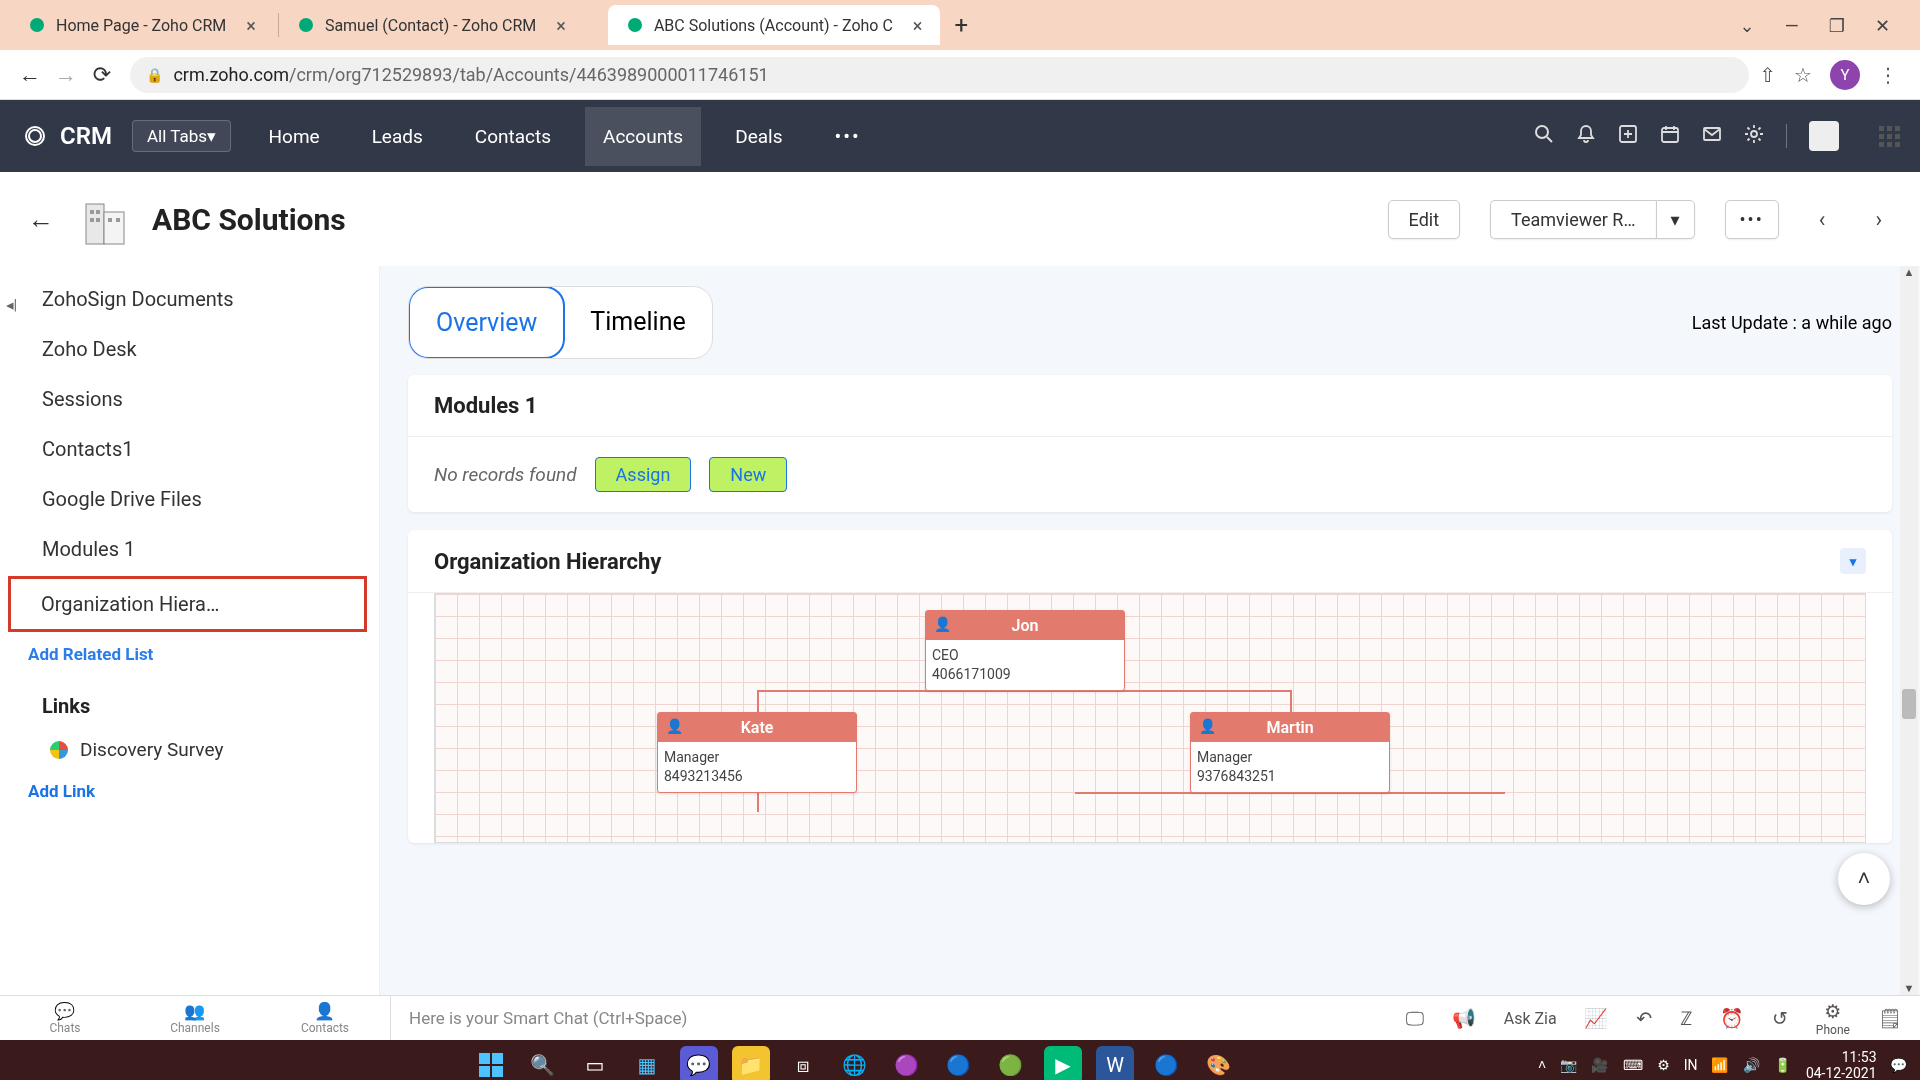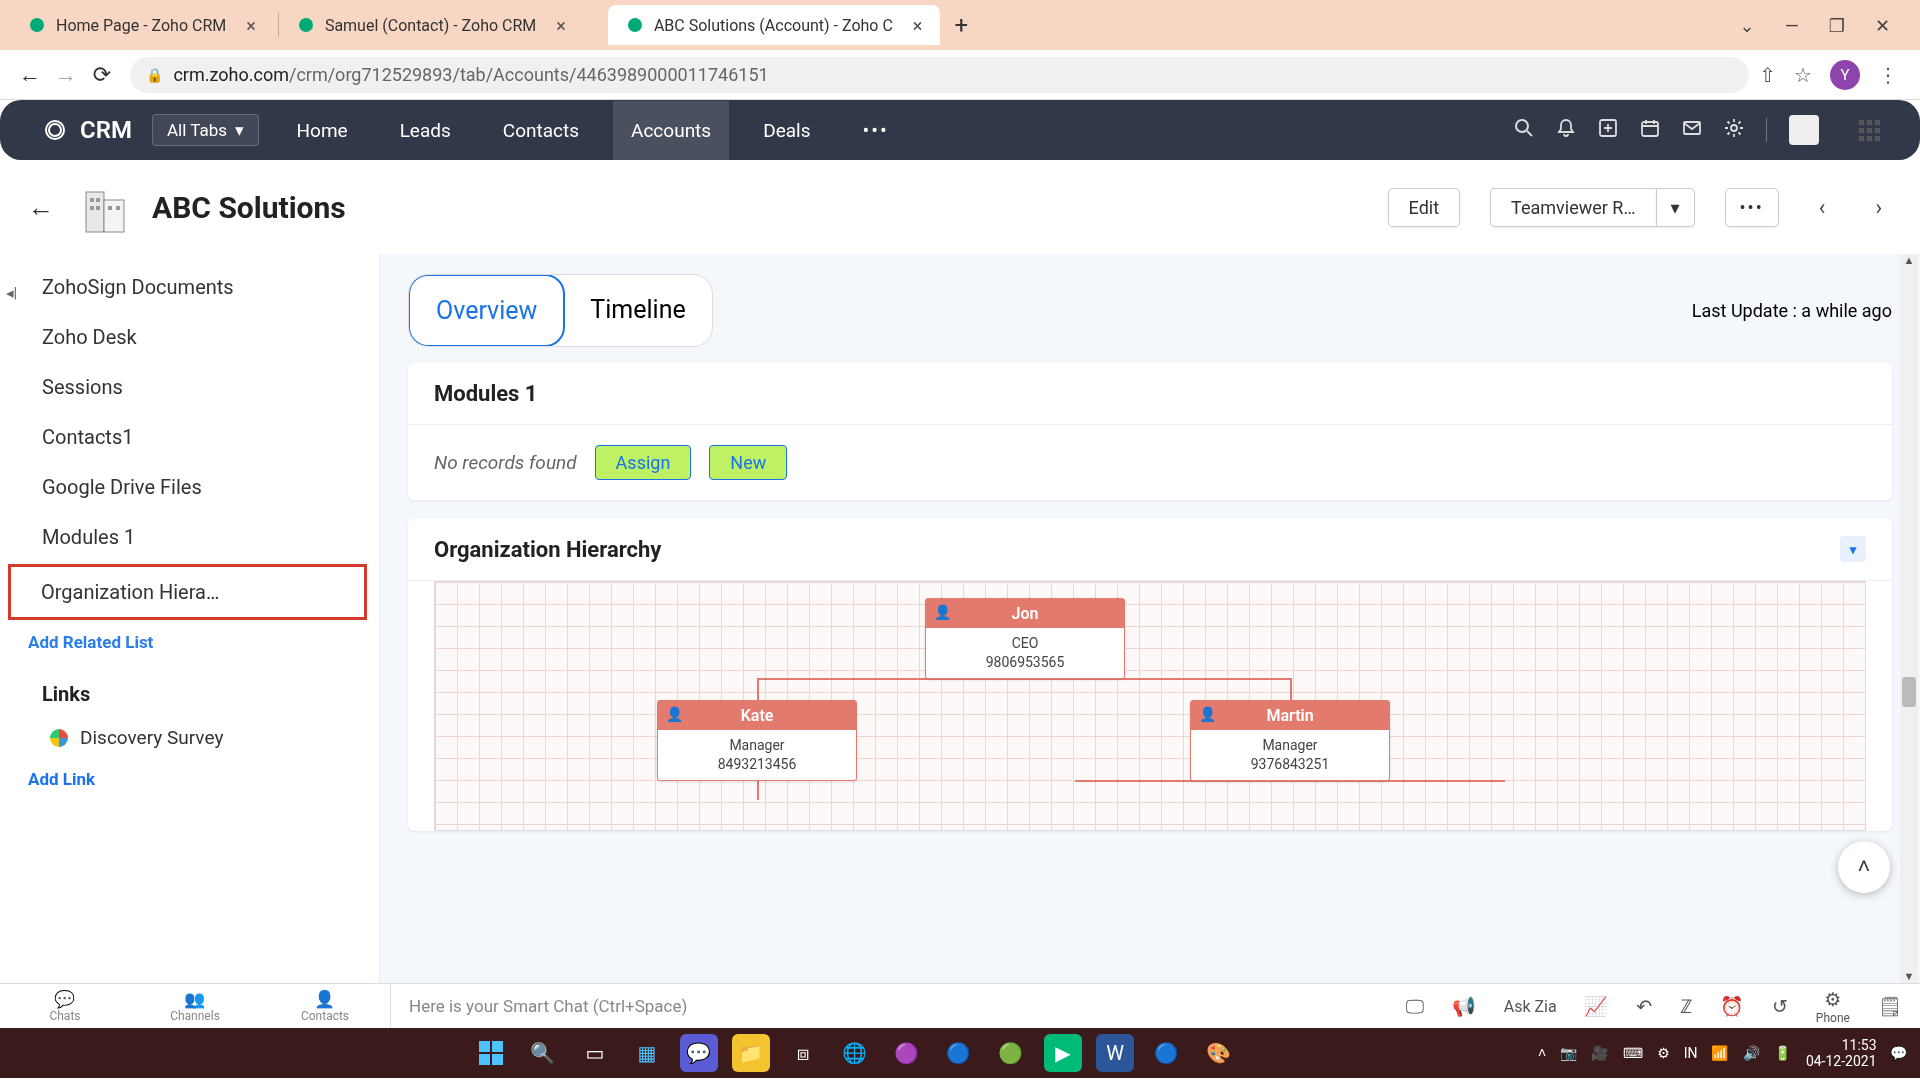--- a/index.html
+++ b/index.html
@@ -22,24 +22,24 @@
 .url-wrap { flex: 1; background: #f0f0f0; border-radius: 20px; height: 36px; display: flex; align-items: center; padding: 0 16px; margin: 0 10px; }
 .lock { font-size: 14px; color: #555; margin-right: 10px; }
 .url-text { font-size: 18px; color: #333; }
 .url-host { color: #222; }
 .url-path { color: #666; }
 .addr-right { display: flex; align-items: center; gap: 18px; padding-right: 10px; }
 .addr-right span { font-size: 20px; color: #555; cursor: pointer; }
 .avatar-y { width: 30px; height: 30px; border-radius: 50%; background: #8e44ad; color: #fff; display: flex; align-items: center; justify-content: center; font-size: 15px; }
 
 
-.crm-nav { height: 60px; background: #313848; color: #fff; display: flex; align-items: center; padding: 0 40px; border-radius: 21px; }
+.crm-nav { height: 72px; background: #313848; color: #fff; display: flex; align-items: center; padding: 0 20px; }
 .crm-logo { display: flex; align-items: center; font-size: 24px; font-weight: 600; margin-right: 20px; }
 .crm-logo svg { margin-right: 10px; }
-.all-tabs { background: rgba(255,255,255,0.08); border: 1px solid rgba(255,255,255,0.2); padding: 5px 14px; border-radius: 4px; font-size: 17px; cursor: pointer; display: flex; align-items: center; gap: 8px; margin-right: 20px; }
+.all-tabs { background: rgba(255,255,255,0.08); border: 1px solid rgba(255,255,255,0.2); padding: 5px 14px; border-radius: 4px; font-size: 17px; cursor: pointer; display: flex; align-items: center; gap: 0; margin-right: 20px; }
 .crm-menu { display: flex; align-items: center; gap: 16px; }
 .crm-menu-item { padding: 18px 18px; font-size: 19px; cursor: pointer; }
 .crm-menu-item.active { background: rgba(255,255,255,0.12); }
 .crm-more { font-size: 20px; padding: 0 18px; cursor: pointer; letter-spacing: 2px; }
 .crm-right { margin-left: auto; display: flex; align-items: center; gap: 22px; }
 .crm-icon { font-size: 20px; cursor: pointer; color: #ddd; }
 .crm-sep { width: 1px; height: 24px; background: rgba(255,255,255,0.3); }
 .crm-avatar { width: 30px; height: 30px; border-radius: 4px; background: #eee; }
 .apps-grid { display: grid; grid-template-columns: repeat(3, 5px); grid-template-rows: repeat(3, 5px); gap: 3px; margin-left: 18px; cursor: pointer; }
 .apps-grid span { background: #555; }
@@ -80,21 +80,21 @@
 .card-head { padding: 18px 26px; font-size: 22px; font-weight: 700; color: #222; border-bottom: 1px solid #eee; display: flex; align-items: center; }
 .card-body { padding: 20px 26px; display: flex; align-items: center; gap: 18px; }
 .no-rec { font-style: italic; color: #666; font-size: 19px; }
 .sm-btn { background: #bef264; border: 1px solid #1a73e8; color: #1a73e8; border-radius: 4px; padding: 6px 20px; font-size: 18px; cursor: pointer; }
 .card-caret { margin-left: auto; width: 26px; height: 26px; background: #e8f0fd; border-radius: 4px; display: flex; align-items: center; justify-content: center; color: #1a73e8; font-size: 13px; cursor: pointer; }
 
 .org-chart { position: relative; margin: 0 26px 18px; height: 250px; border: 1px solid #ddd; background-image: linear-gradient(#f0d4d0 1px, transparent 1px), linear-gradient(90deg, #f0d4d0 1px, transparent 1px); background-size: 22px 22px; background-color: #fdf9f8; overflow: hidden; }
 .org-node { position: absolute; width: 200px; background: #fff; border: 1px solid #e27b6e; border-radius: 3px; box-shadow: 0 1px 3px rgba(0,0,0,0.12); }
 .org-node-head { background: #e27b6e; color: #fff; text-align: center; padding: 5px; font-weight: 600; font-size: 16px; position: relative; }
 .org-person-icon { position: absolute; left: 8px; top: 5px; font-size: 14px; }
-.org-node-body { text-align: center; padding: 6px; font-size: 14px; color: #444; line-height: 1.35; }
+.org-node-body { padding: 6px; font-size: 14px; color: #444; line-height: 1.35; }
 .org-line { position: absolute; background: #e27b6e; }
 
 .scroll-top-fab { position: absolute; right: 30px; bottom: 90px; width: 52px; height: 52px; border-radius: 50%; background: #fff; box-shadow: 0 2px 8px rgba(0,0,0,0.25); display: flex; align-items: center; justify-content: center; font-size: 22px; color: #333; cursor: pointer; }
 .vscroll { position: absolute; right: 2px; top: 0; width: 18px; height: 100%; background: #f0f0f0; }
 .vscroll-up { position: absolute; top: 0; width: 100%; text-align: center; font-size: 11px; color: #555; }
 .vscroll-down { position: absolute; bottom: 0; width: 100%; text-align: center; font-size: 11px; color: #555; }
 .vscroll-thumb { position: absolute; top: 58%; width: 14px; left: 2px; height: 30px; background: #bbb; border-radius: 3px; }
 
 
 .bottom-bar { height: 45px; background: #fff; border-top: 1px solid #ddd; display: flex; align-items: center; }
@@ -321,21 +321,21 @@
         <div class="org-line" style="left:322px; top:96px; width:2px; height:22px;"></div>
         <div class="org-line" style="left:855px; top:96px; width:2px; height:22px;"></div>
         <div class="org-line" style="left:322px; top:178px; width:2px; height:40px;"></div>
         <div class="org-line" style="left:640px; top:198px; width:430px; height:2px;"></div>
         <div class="org-line" style="left:855px; top:178px; width:2px; height:22px;"></div>
 
         <div class="org-node" style="left:490px; top:16px;">
           <div class="org-node-head"><span class="org-person-icon">👤</span><span>Jon</span></div>
           <div class="org-node-body">
               <div>CEO</div>
-              <div>9806953565</div>
+              <div>4066171009</div>
             </div>
         </div>
         <div class="org-node" style="left:222px; top:118px;">
           <div class="org-node-head"><span class="org-person-icon">👤</span><span>Kate</span></div>
           <div class="org-node-body">
               <div>Manager</div>
               <div>8493213456</div>
             </div>
         </div>
         <div class="org-node" style="left:755px; top:118px;">

